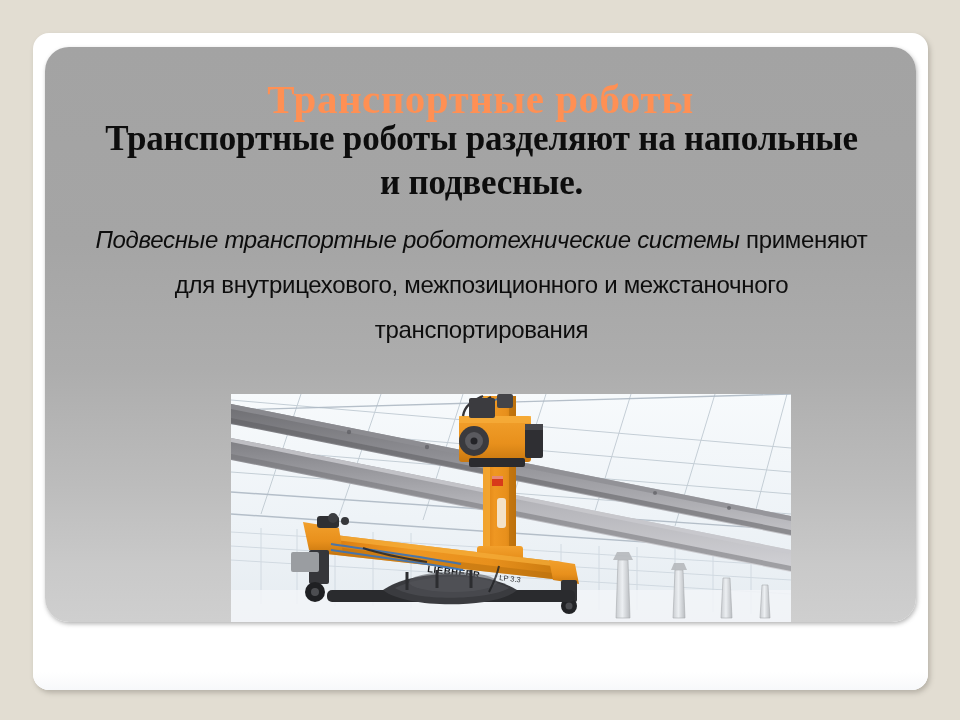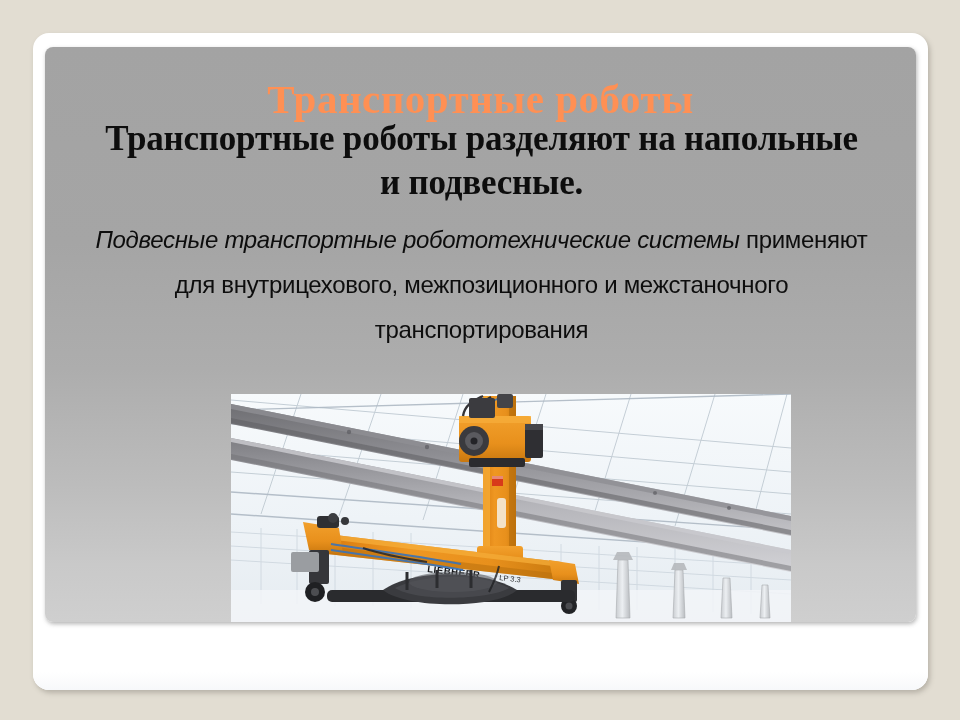--- a/index.html
+++ b/index.html
@@ -35,21 +35,21 @@
     box-shadow: 2px 3px 5px rgba(120,115,105,0.40);
   }
 
   
   .content-panel {
     position: absolute;
     left: 12px;
     top: 14px;
     width: 871px;
     height: 575px;
-    border-radius: 8px;
+    border-radius: 24px;
     background: linear-gradient(180deg,
         #a3a3a3 0%,
         #a5a5a5 34%,
         #adadad 56%,
         #bcbcbc 76%,
         #c9c9c9 90%,
         #cfcfcf 100%);
     box-shadow: 1px 2px 4px rgba(90,90,90,0.45);
     overflow: hidden;
   }

